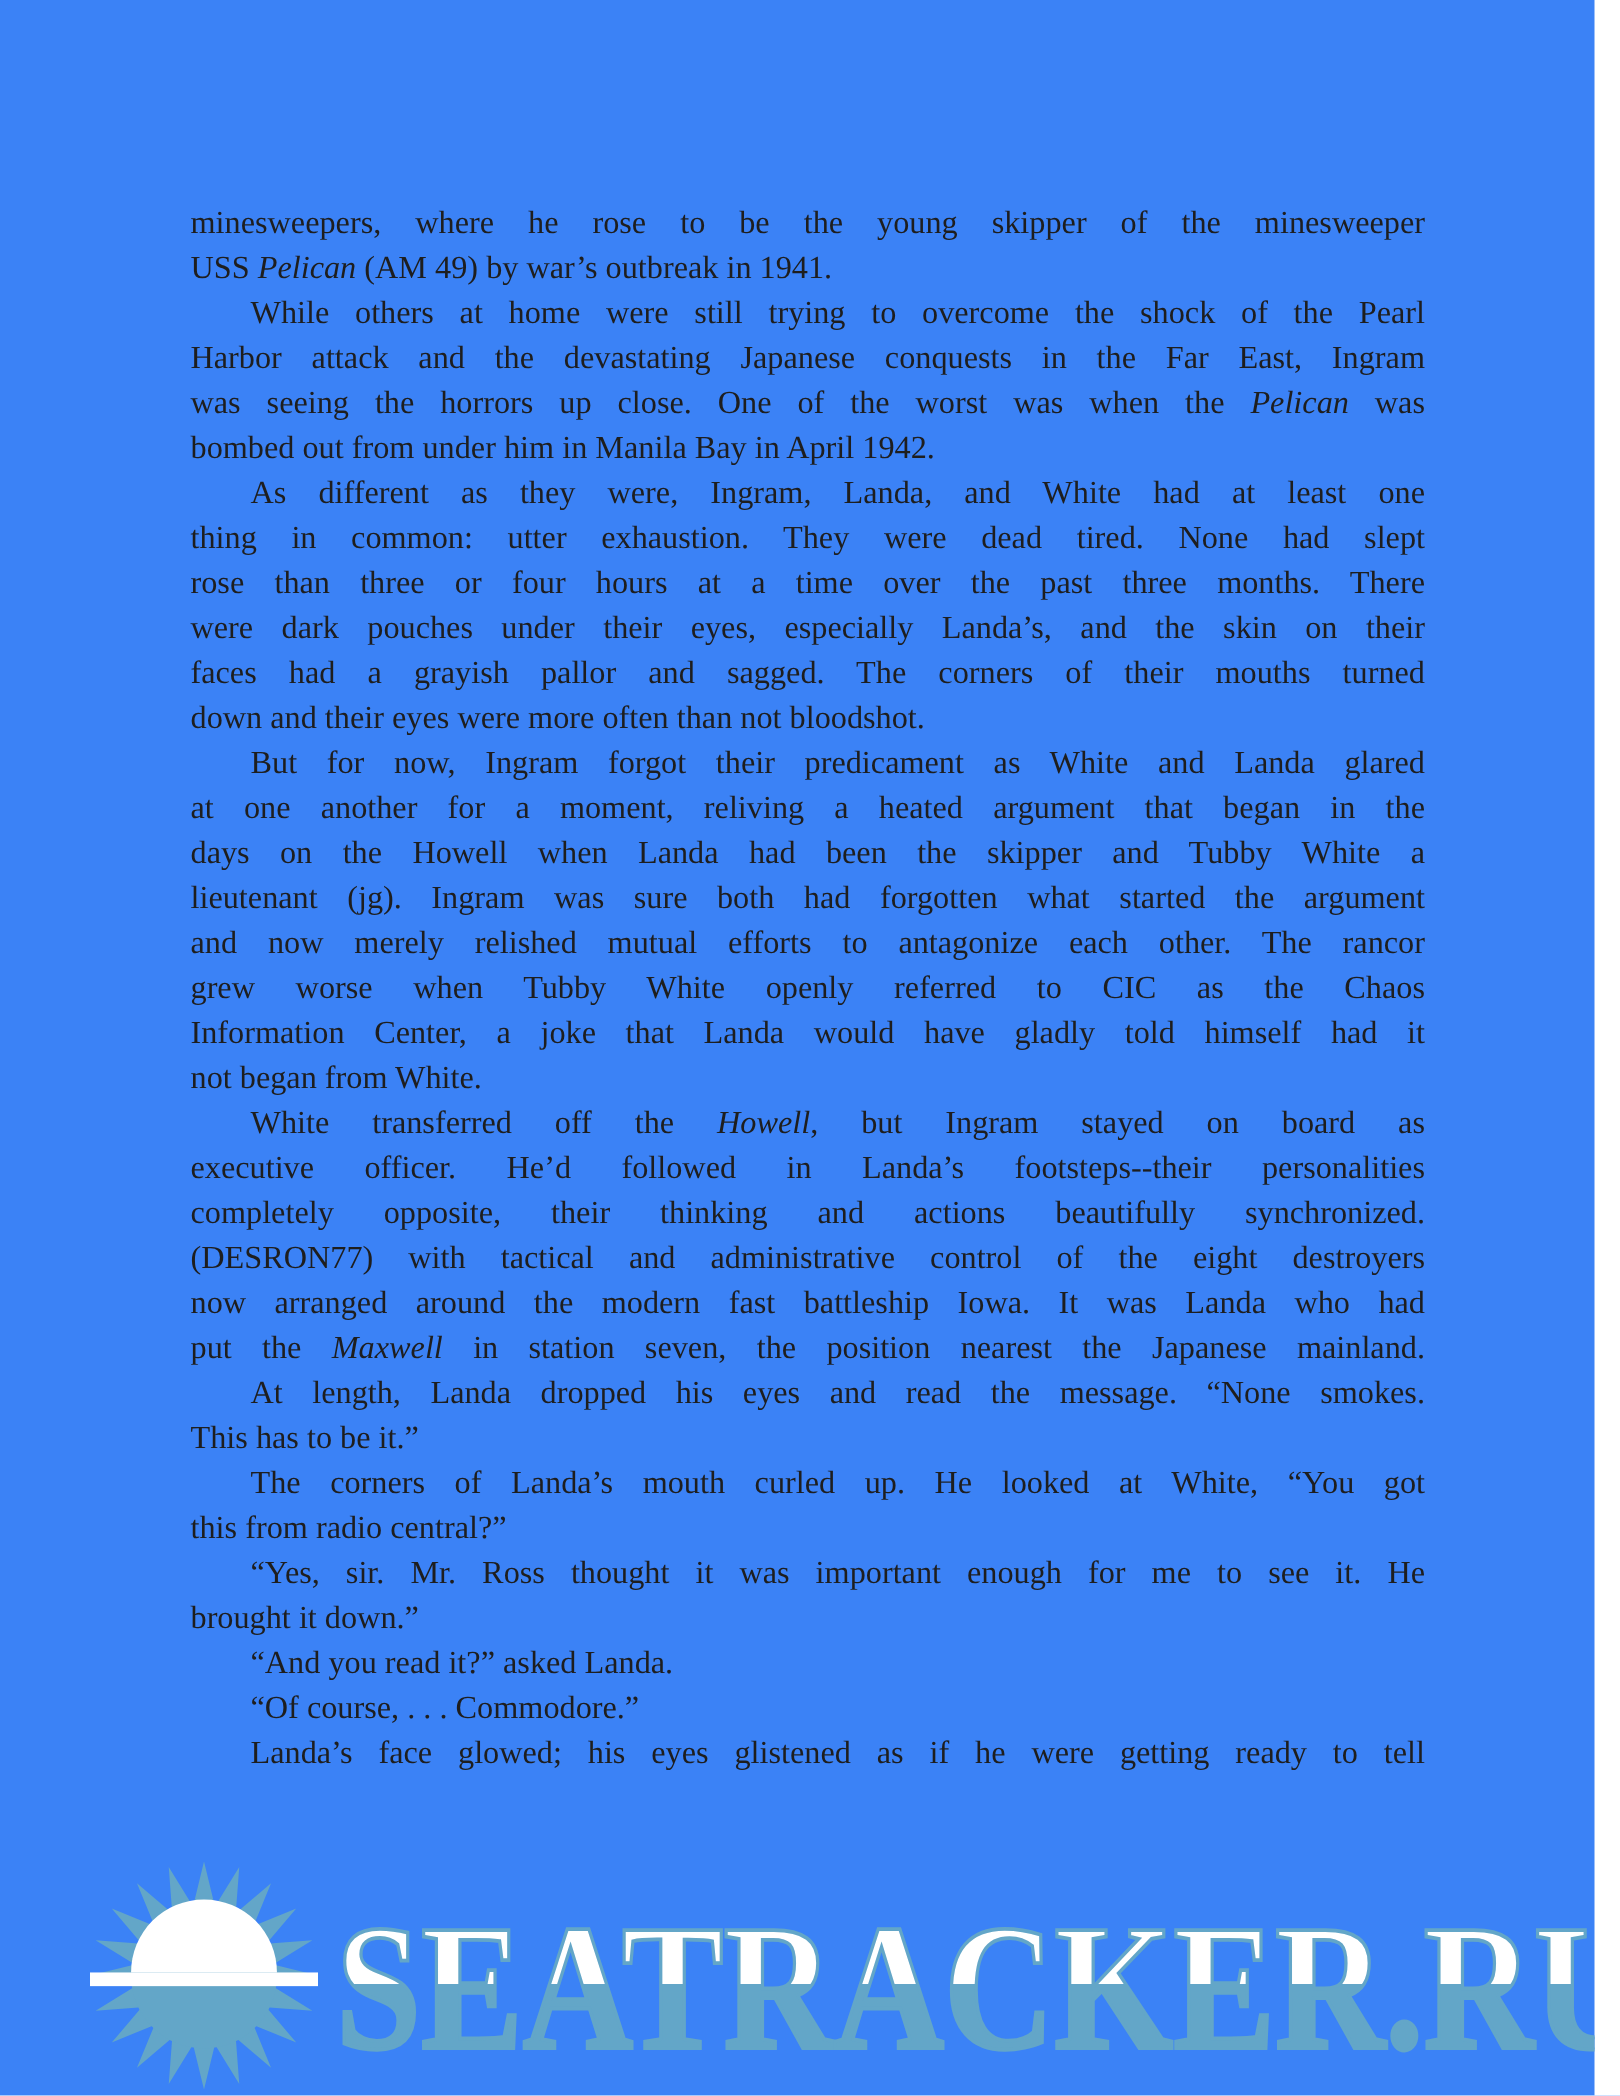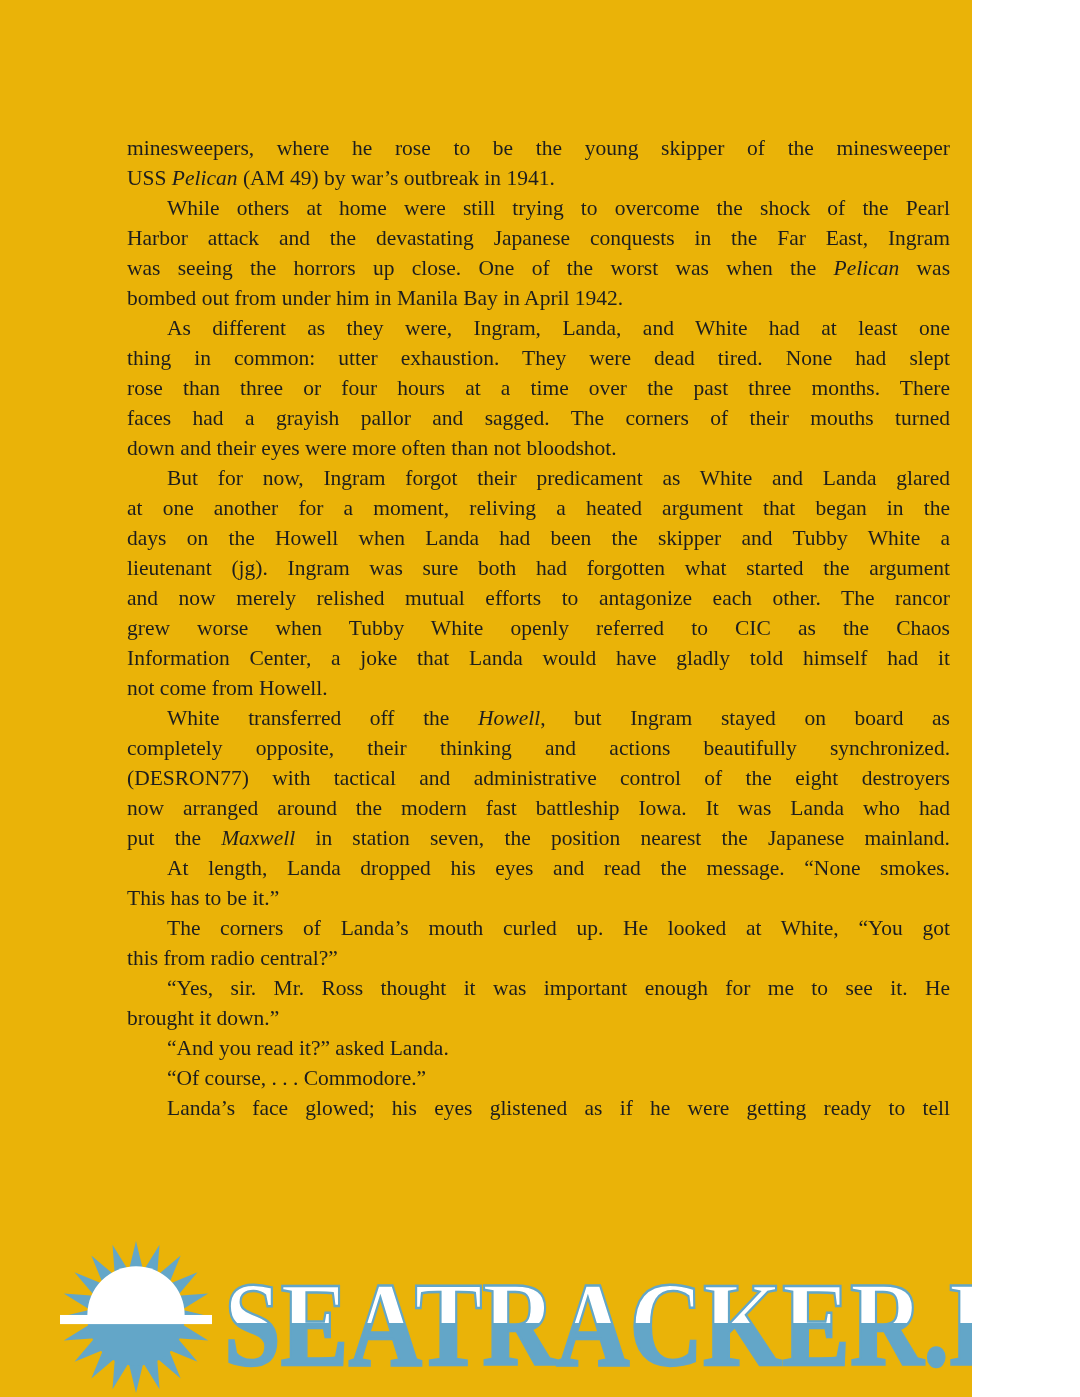--- a/index.html
+++ b/index.html
@@ -1,17 +1,17 @@
 <!DOCTYPE html>
 <html><head>
 <meta charset="utf-8">
 <title>Book Page</title>
 <style>
   html,body{margin:0;padding:0;background:#fff;}
-  .page{position:relative;width:972px;height:1397px;background:#eab308;overflow:hidden;
+  .page{position:relative;width:1063px;height:1397px;background:#3b82f6;overflow:hidden;
         font-family:"Liberation Serif", serif;}
   .text-block{position:absolute;left:127px;top:133px;width:823px;
               font-size:21.5px;line-height:30px;color:#1e1e1e;}
   .line{text-align:justify;text-align-last:justify;-moz-text-align-last:justify;}
   .line.last{text-align-last:left;-moz-text-align-last:left;}
   .line.indent{text-indent:40px;}
   .line i{}
   .watermark{position:absolute;left:16px;bottom:0;width:1080px;height:165px;pointer-events:none;margin-left:24px;}
   .sun{position:absolute;left:20px;bottom:4px;}
   .wm-text{position:absolute;left:182px;bottom:20px;}
@@ -24,31 +24,33 @@
   <div class="text-block">
       <div class="line">minesweepers, where he rose to be the young skipper of the minesweeper</div>
       <div class="line last">USS <i>Pelican</i> (AM 49) by war’s outbreak in 1941.</div>
       <div class="line indent">While others at home were still trying to overcome the shock of the Pearl</div>
       <div class="line">Harbor attack and the devastating Japanese conquests in the Far East, Ingram</div>
       <div class="line">was seeing the horrors up close. One of the worst was when the <i>Pelican</i> was</div>
       <div class="line last">bombed out from under him in Manila Bay in April 1942.</div>
       <div class="line indent">As different as they were, Ingram, Landa, and White had at least one</div>
       <div class="line">thing in common: utter exhaustion. They were dead tired. None had slept</div>
       <div class="line">rose than three or four hours at a time over the past three months. There</div>
+      <div class="line">were dark pouches under their eyes, especially Landa’s, and the skin on their</div>
       <div class="line">faces had a grayish pallor and sagged. The corners of their mouths turned</div>
       <div class="line last">down and their eyes were more often than not bloodshot.</div>
       <div class="line indent">But for now, Ingram forgot their predicament as White and Landa glared</div>
       <div class="line">at one another for a moment, reliving a heated argument that began in the</div>
       <div class="line">days on the Howell when Landa had been the skipper and Tubby White a</div>
       <div class="line">lieutenant (jg). Ingram was sure both had forgotten what started the argument</div>
       <div class="line">and now merely relished mutual efforts to antagonize each other. The rancor</div>
       <div class="line">grew worse when Tubby White openly referred to CIC as the Chaos</div>
       <div class="line">Information Center, a joke that Landa would have gladly told himself had it</div>
-      <div class="line last">not come from Howell.</div>
+      <div class="line last">not began from White.</div>
       <div class="line indent">White transferred off the <i>Howell</i>, but Ingram stayed on board as</div>
+      <div class="line">executive officer. He’d followed in Landa’s footsteps--their personalities</div>
       <div class="line">completely opposite, their thinking and actions beautifully synchronized.</div>
       <div class="line">(DESRON77) with tactical and administrative control of the eight destroyers</div>
       <div class="line">now arranged around the modern fast battleship Iowa. It was Landa who had</div>
       <div class="line">put the <i>Maxwell</i> in station seven, the position nearest the Japanese mainland.</div>
       <div class="line indent">At length, Landa dropped his eyes and read the message. “None smokes.</div>
       <div class="line last">This has to be it.”</div>
       <div class="line indent">The corners of Landa’s mouth curled up. He looked at White, “You got</div>
       <div class="line last">this from radio central?”</div>
       <div class="line indent">“Yes, sir. Mr. Ross thought it was important enough for me to see it. He</div>
       <div class="line last">brought it down.”</div>

